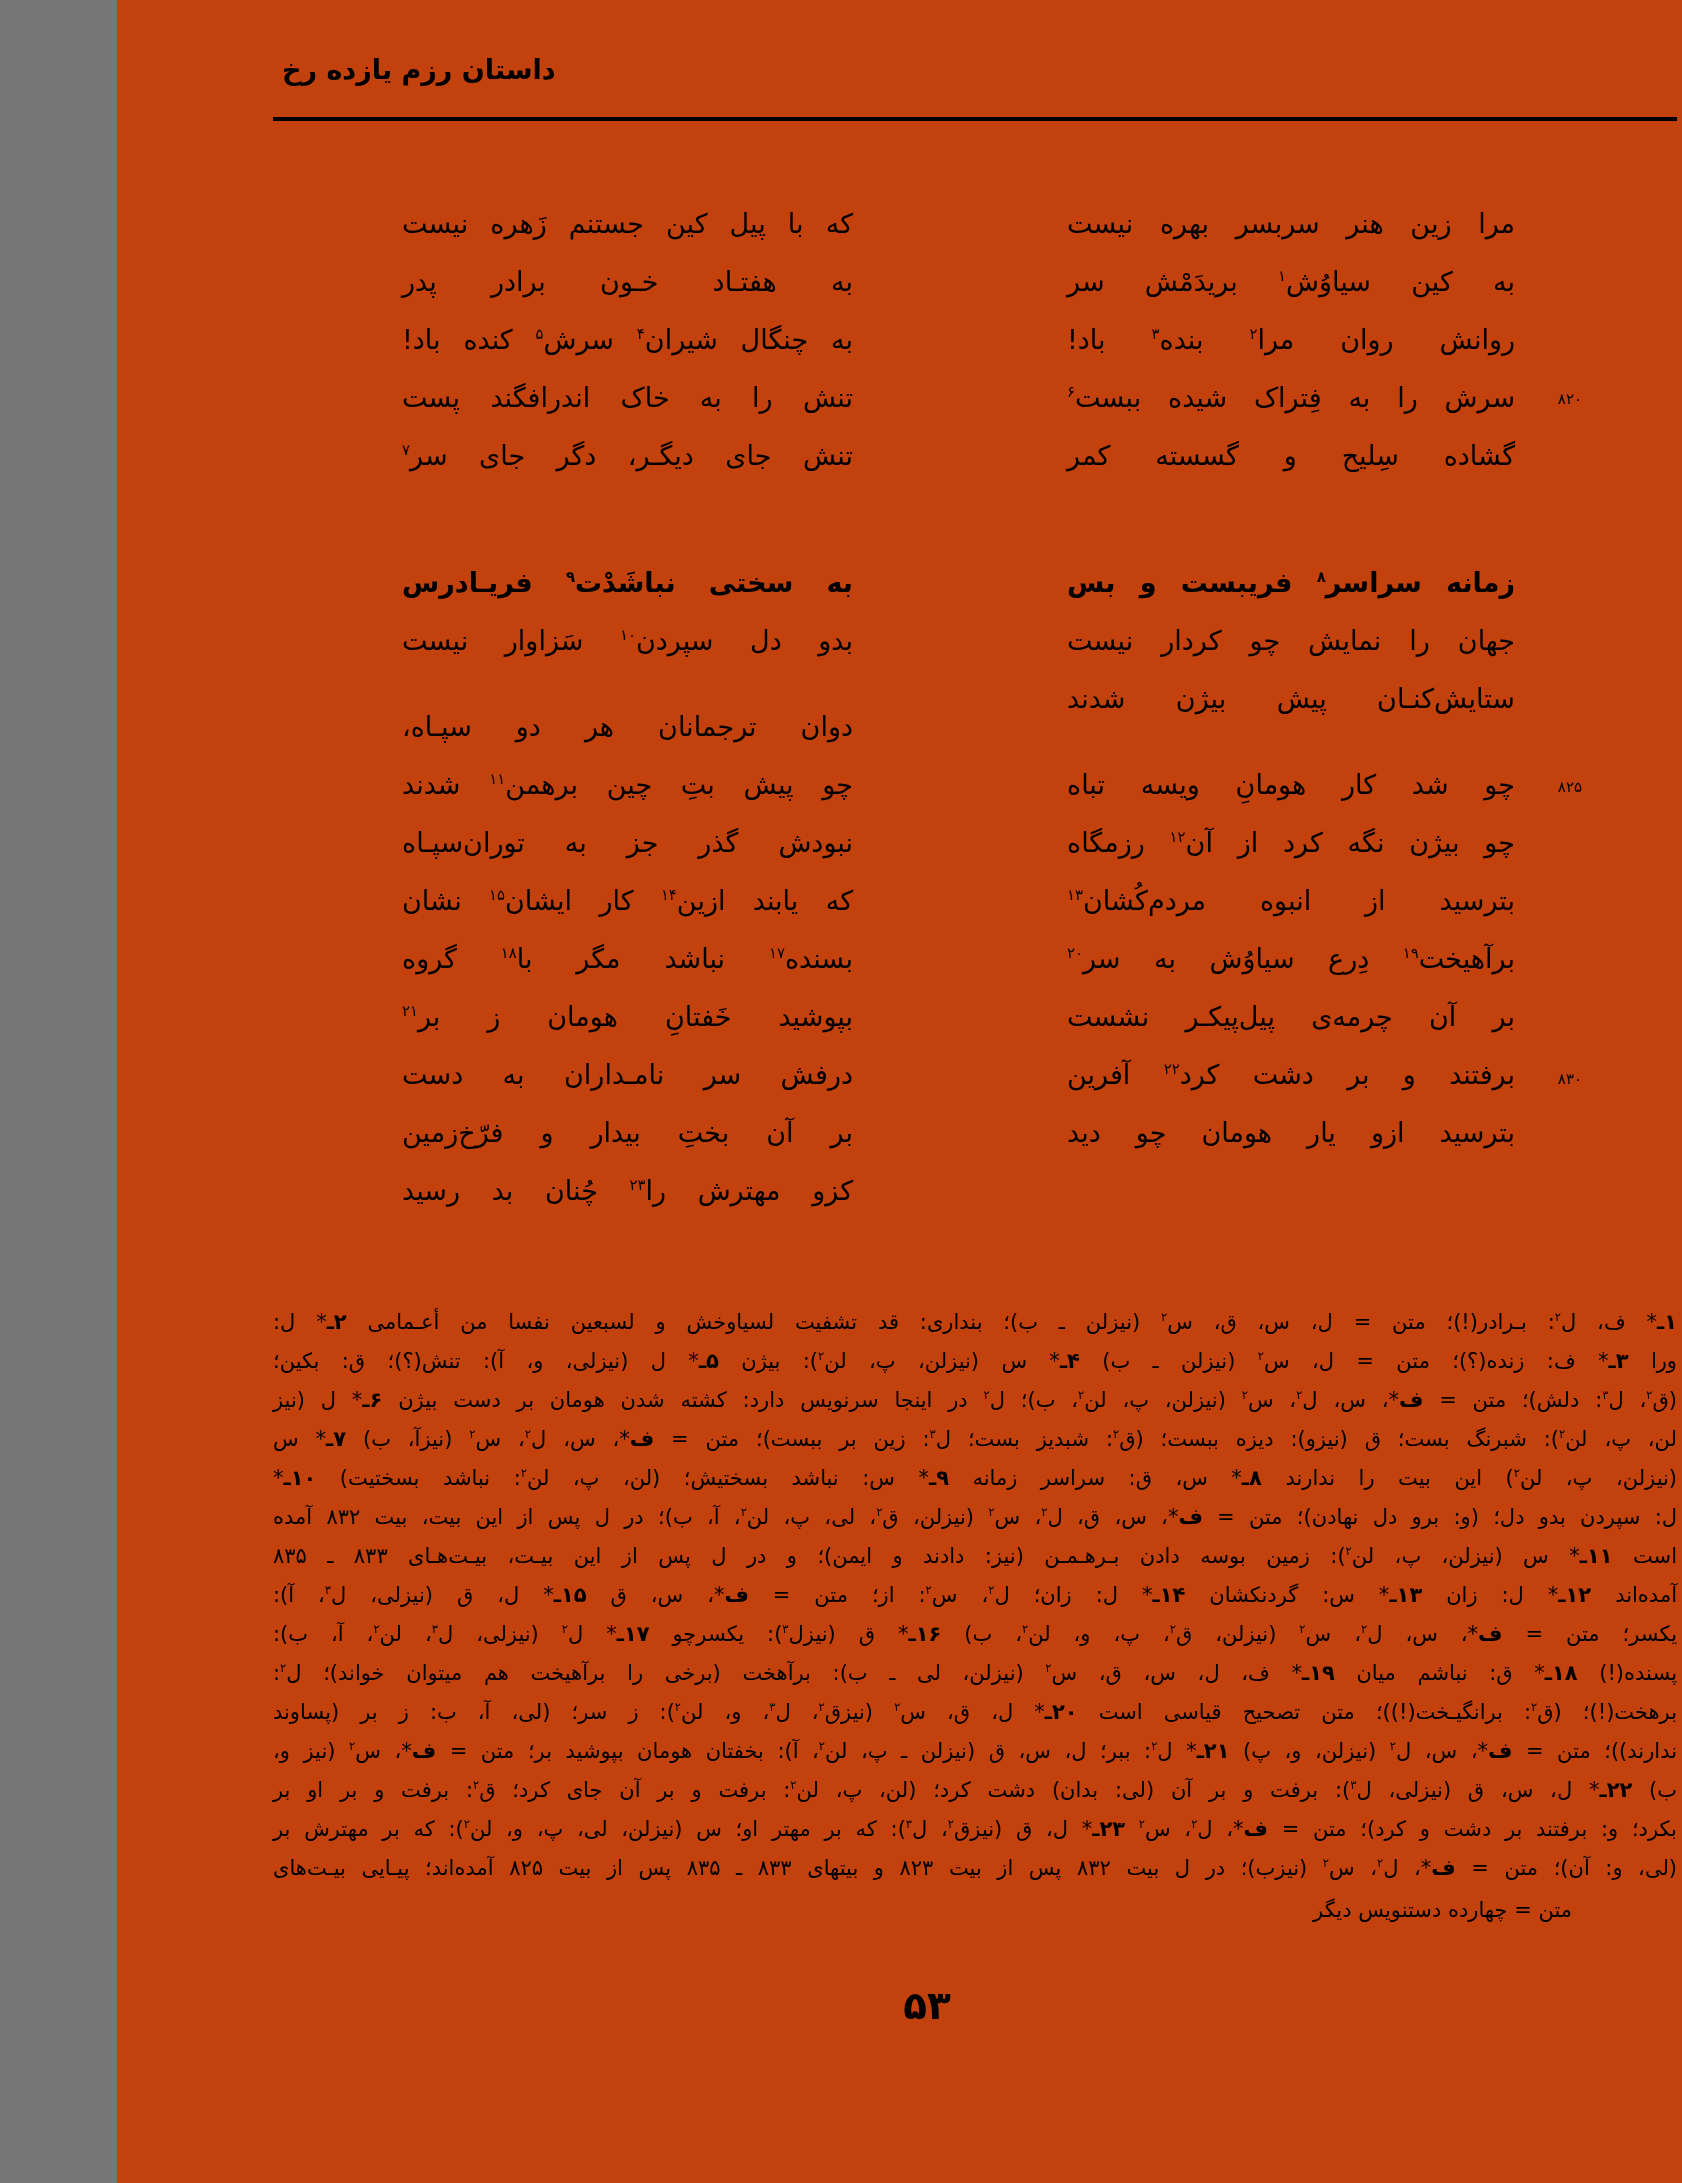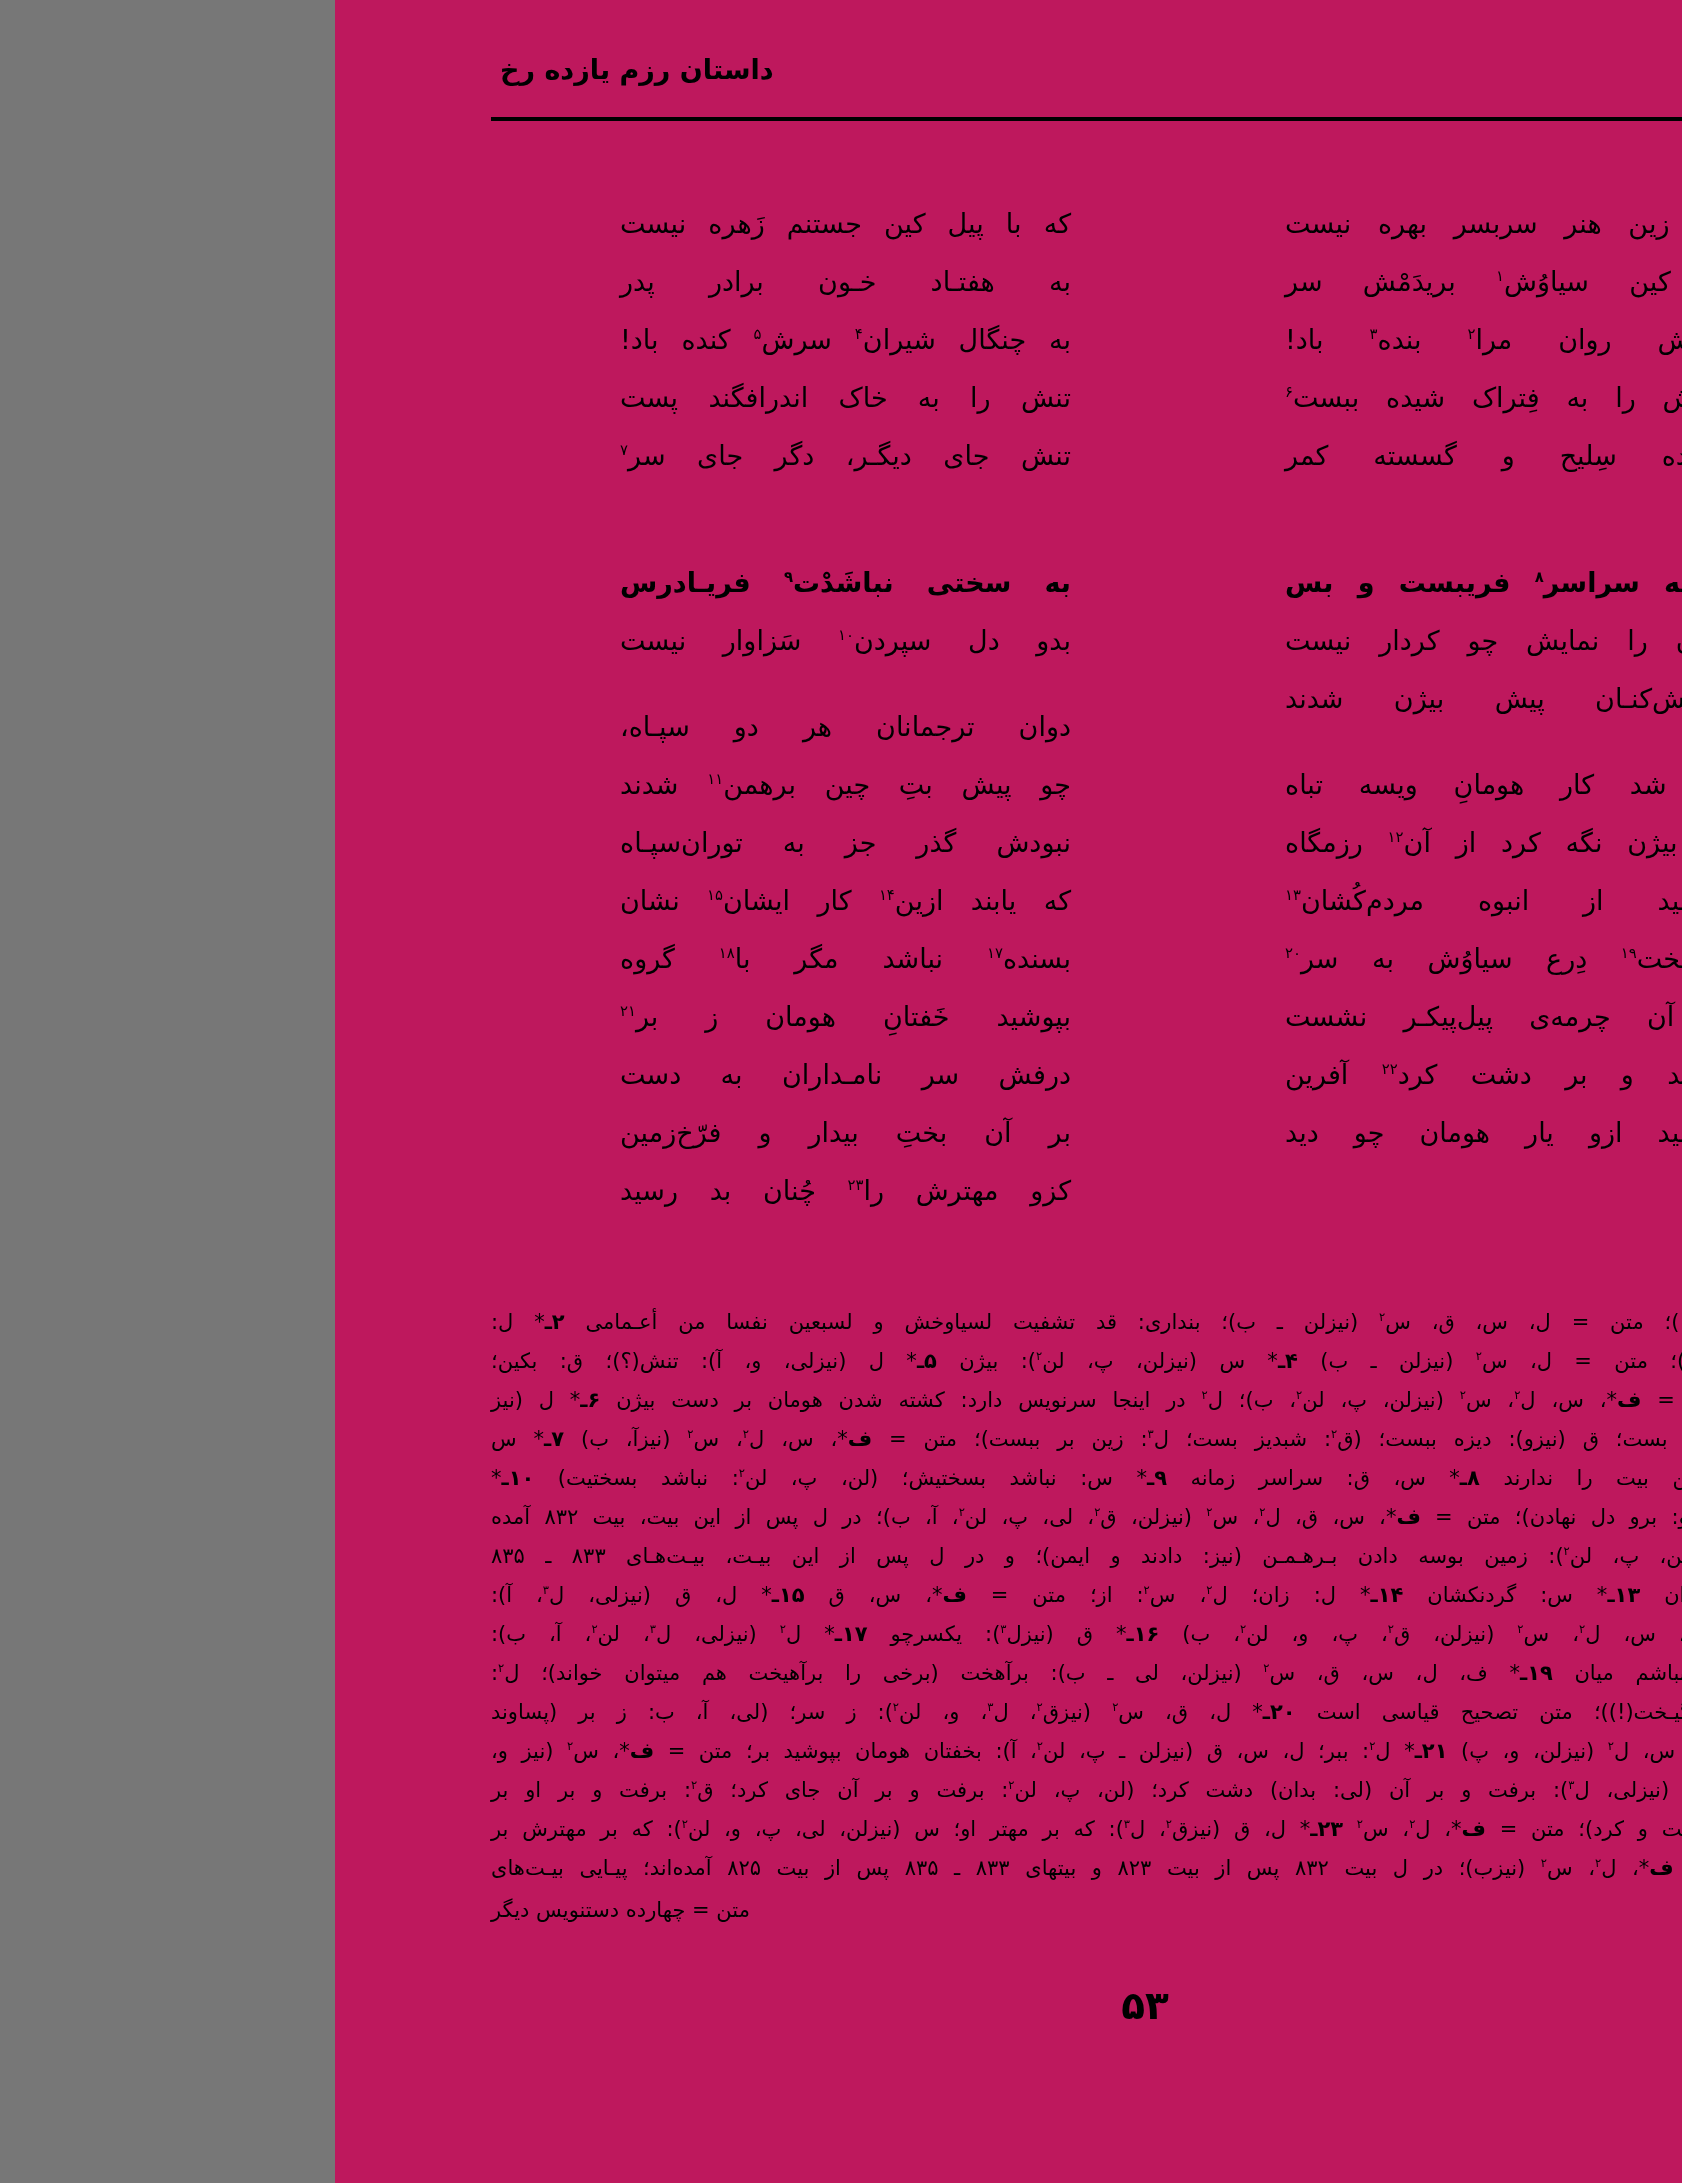--- a/index.html
+++ b/index.html
@@ -1,22 +1,23 @@
 <!DOCTYPE html>
 <html lang="fa" dir="rtl" style="font-size:11px"><head>
 <meta charset="utf-8">
 <style>
   html,body{margin:0;padding:0;background:#777;}
   #page{
     position:relative;
-    width:1347px;height:2183px;
-    background:#be185d;
+    width:1559px;height:2183px;
+    background:#c2410c;
     font-family:"DejaVu Sans",sans-serif;
     color:#000;
     overflow:hidden;
+    padding-left:6px;
   }
   .running-head{
     position:absolute;left:165px;top:54px;
     font-size:27px;font-weight:bold;
     white-space:nowrap;
   }
   .header-rule{
     position:absolute;left:156px;top:117px;
     width:1404px;height:4.1px;background:#000;
   }
@@ -45,21 +46,21 @@
     position:absolute;left:156px;top:1303px;width:1404px;
     font-size:21px;
   }
   .fline{
     height:39px;line-height:39px;
     text-align:justify;text-align-last:justify;
     white-space:nowrap;
   }
   .fline-last{
     height:39px;line-height:39px;
-    text-align:left;
+    text-align:right;
     padding-left:0;
     padding-right:105px;
     margin-top:2.7px;
   }
   .page-num{
     position:absolute;left:749px;top:1983px;width:122px;
     text-align:center;font-size:39px;font-weight:bold;
   }
   sup{font-size:0.55em;vertical-align:super;line-height:0;}
   b{font-weight:bold;}

